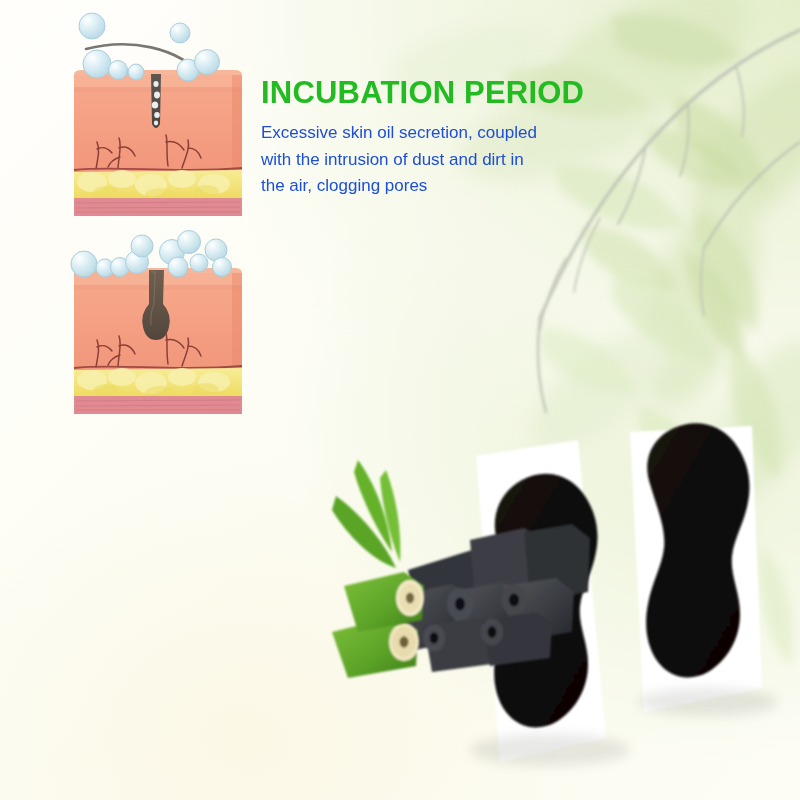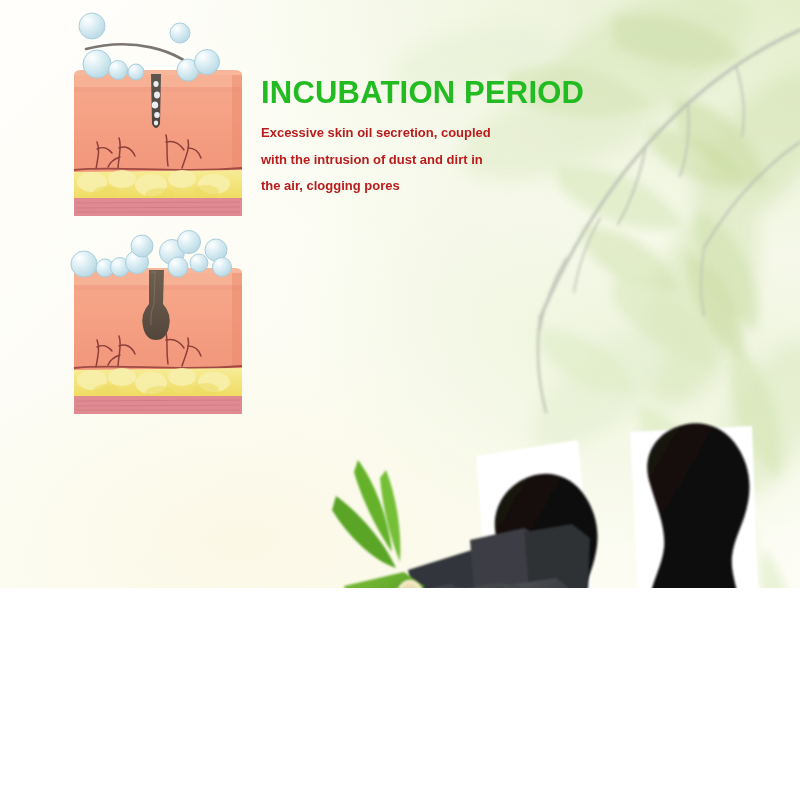--- a/index.html
+++ b/index.html
@@ -4,21 +4,21 @@
 <title>Blackhead Nose Strip Infographic</title>
 <style>
   html, body {
     margin: 0;
     padding: 0;
     background: #ffffff;
   }
   #page {
     position: relative;
     width: 800px;
-    height: 588px;
+    height: 800px;
     overflow: hidden;
     font-family: "Liberation Sans", sans-serif;
     background: #fdfdf7;
   }
 
   
   .bg-base {
     position: absolute; inset: 0;
     background:
       radial-gradient(115% 95% at 100% 0%,   #e4eecb 0%,  #eef4dd 26%, #f6f9ea 46%, rgba(252,253,244,0) 68%),
@@ -32,25 +32,24 @@
   
   .block { position: absolute; }
   .heading {
     font-size: 31px;
     font-weight: bold;
     letter-spacing: .2px;
     line-height: 1;
     white-space: nowrap;
   }
   .body-text {
-    font-size: 13px;
+    font-size: 17px;
     line-height: 26.5px;
-    color: #b91c1c;
+    color: #1d4ed8;
     white-space: pre-line;
-    font-weight: bold;
   }
 
   
   .diagram { position: absolute; }
   .diagram svg { display: block; }
 
   
   .photo { position: absolute; }
   .photo svg { display: block; }
 </style>

